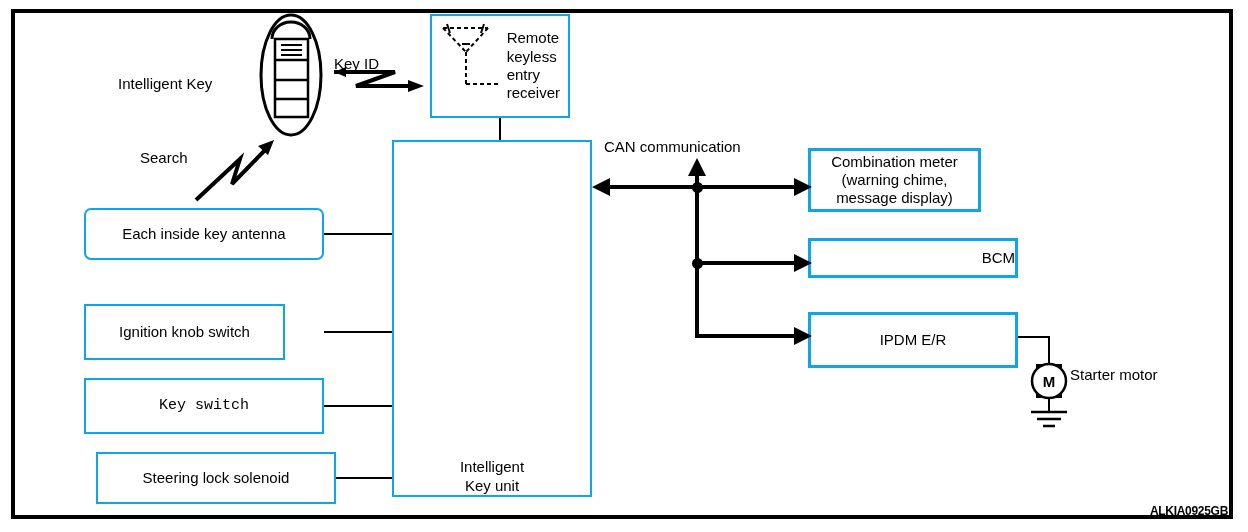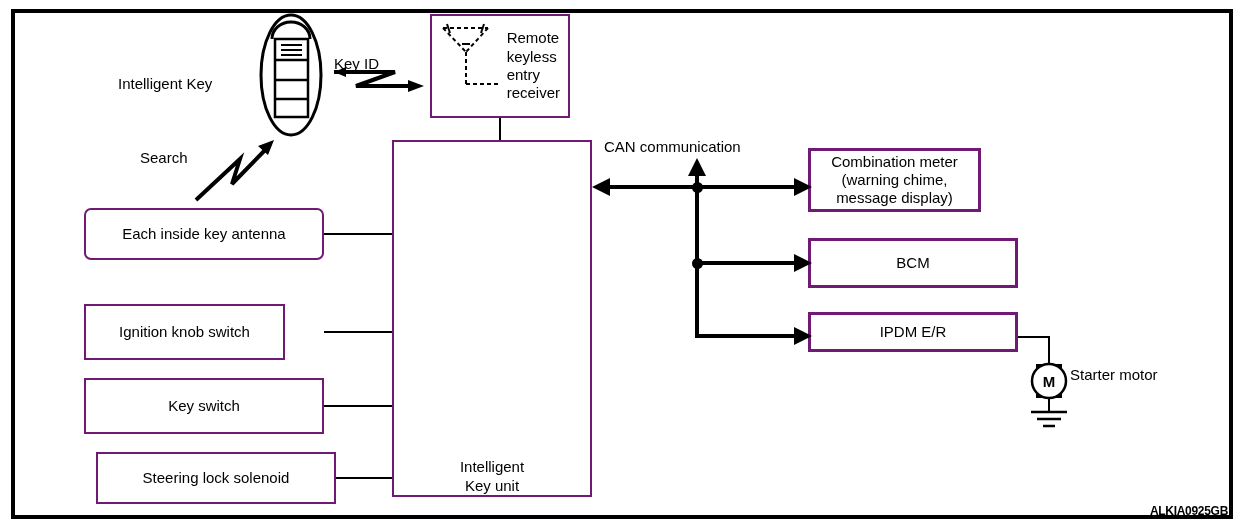--- a/index.html
+++ b/index.html
@@ -20,21 +20,21 @@
     left: 11px;
     top: 9px;
     width: 1222px;
     height: 510px;
     border: 4px solid #000000;
     box-sizing: border-box;
     background: #ffffff;
   }
   .box {
     position: absolute;
-    border: 2px solid #701a75;
+    border: 2px solid #0ea5e9;
     box-sizing: border-box;
     background: #ffffff;
     display: flex;
     align-items: center;
     justify-content: center;
     text-align: center;
     font-size: 15px;
     color: #000000;
     line-height: 1.22;
     z-index: 5;
@@ -94,21 +94,21 @@
 
 <div id="page">
   <div id="diagram-frame"></div>
 
   <div class="box" style="left:84px; top:208px; width:240px; height:52px;border-radius:7px;">
     <span class="boxline">Each inside key antenna</span>
   </div>
   <div class="box" style="left:84px; top:304px; width:201px; height:56px;text-align:center;">
     <span class="boxline">Ignition knob switch</span>
   </div>
-  <div class="box" style="left:84px; top:378px; width:240px; height:56px;">
+  <div class="box" style="left:84px; top:378px; width:240px; height:56px;font-family:Liberation Mono, monospace;">
     <span class="boxline">Key switch</span>
   </div>
   <div class="box" style="left:96px; top:452px; width:240px; height:52px;">
     <span class="boxline">Steering lock solenoid</span>
   </div>
 
   <div class="box" style="left:392px; top:140px; width:200px; height:357px; justify-content:center;align-items:flex-end;">
     <div style="text-align:center;">
       <div class="boxline">Intelligent</div>
       <div class="boxline">Key unit</div>
@@ -124,24 +124,24 @@
     </div>
   </div>
 
   <div class="box thick" style="left:808px; top:148px; width:173px; height:64px;">
     <div style="text-align:center;">
       <div class="boxline">Combination meter</div>
       <div class="boxline">(warning chime,</div>
       <div class="boxline">message display)</div>
     </div>
   </div>
-  <div class="box thick" style="left:808px; top:238px; width:210px; height:50px;">
+  <div class="box thick" style="left:808px; top:238px; width:210px; height:40px;justify-content:flex-end;">
     <span class="boxline">BCM</span>
   </div>
-  <div class="box thick" style="left:808px; top:312px; width:210px; height:40px;">
+  <div class="box thick" style="left:808px; top:312px; width:210px; height:56px;">
     <span class="boxline">IPDM E/R</span>
   </div>
 
   <div class="label" style="left:118px; top:75px;">Intelligent Key</div>
   <div class="label" style="left:334px; top:40px;margin-top:15px;">Key ID</div>
   <div class="label" style="left:140px; top:149px;">Search</div>
   <div class="label" style="left:604px; top:138px;">CAN communication</div>
   <div class="label" style="left:1070px; top:366px;">Starter motor</div>
 
   <div class="line h" style="left:324px; top:233px; width:70px;"></div>

